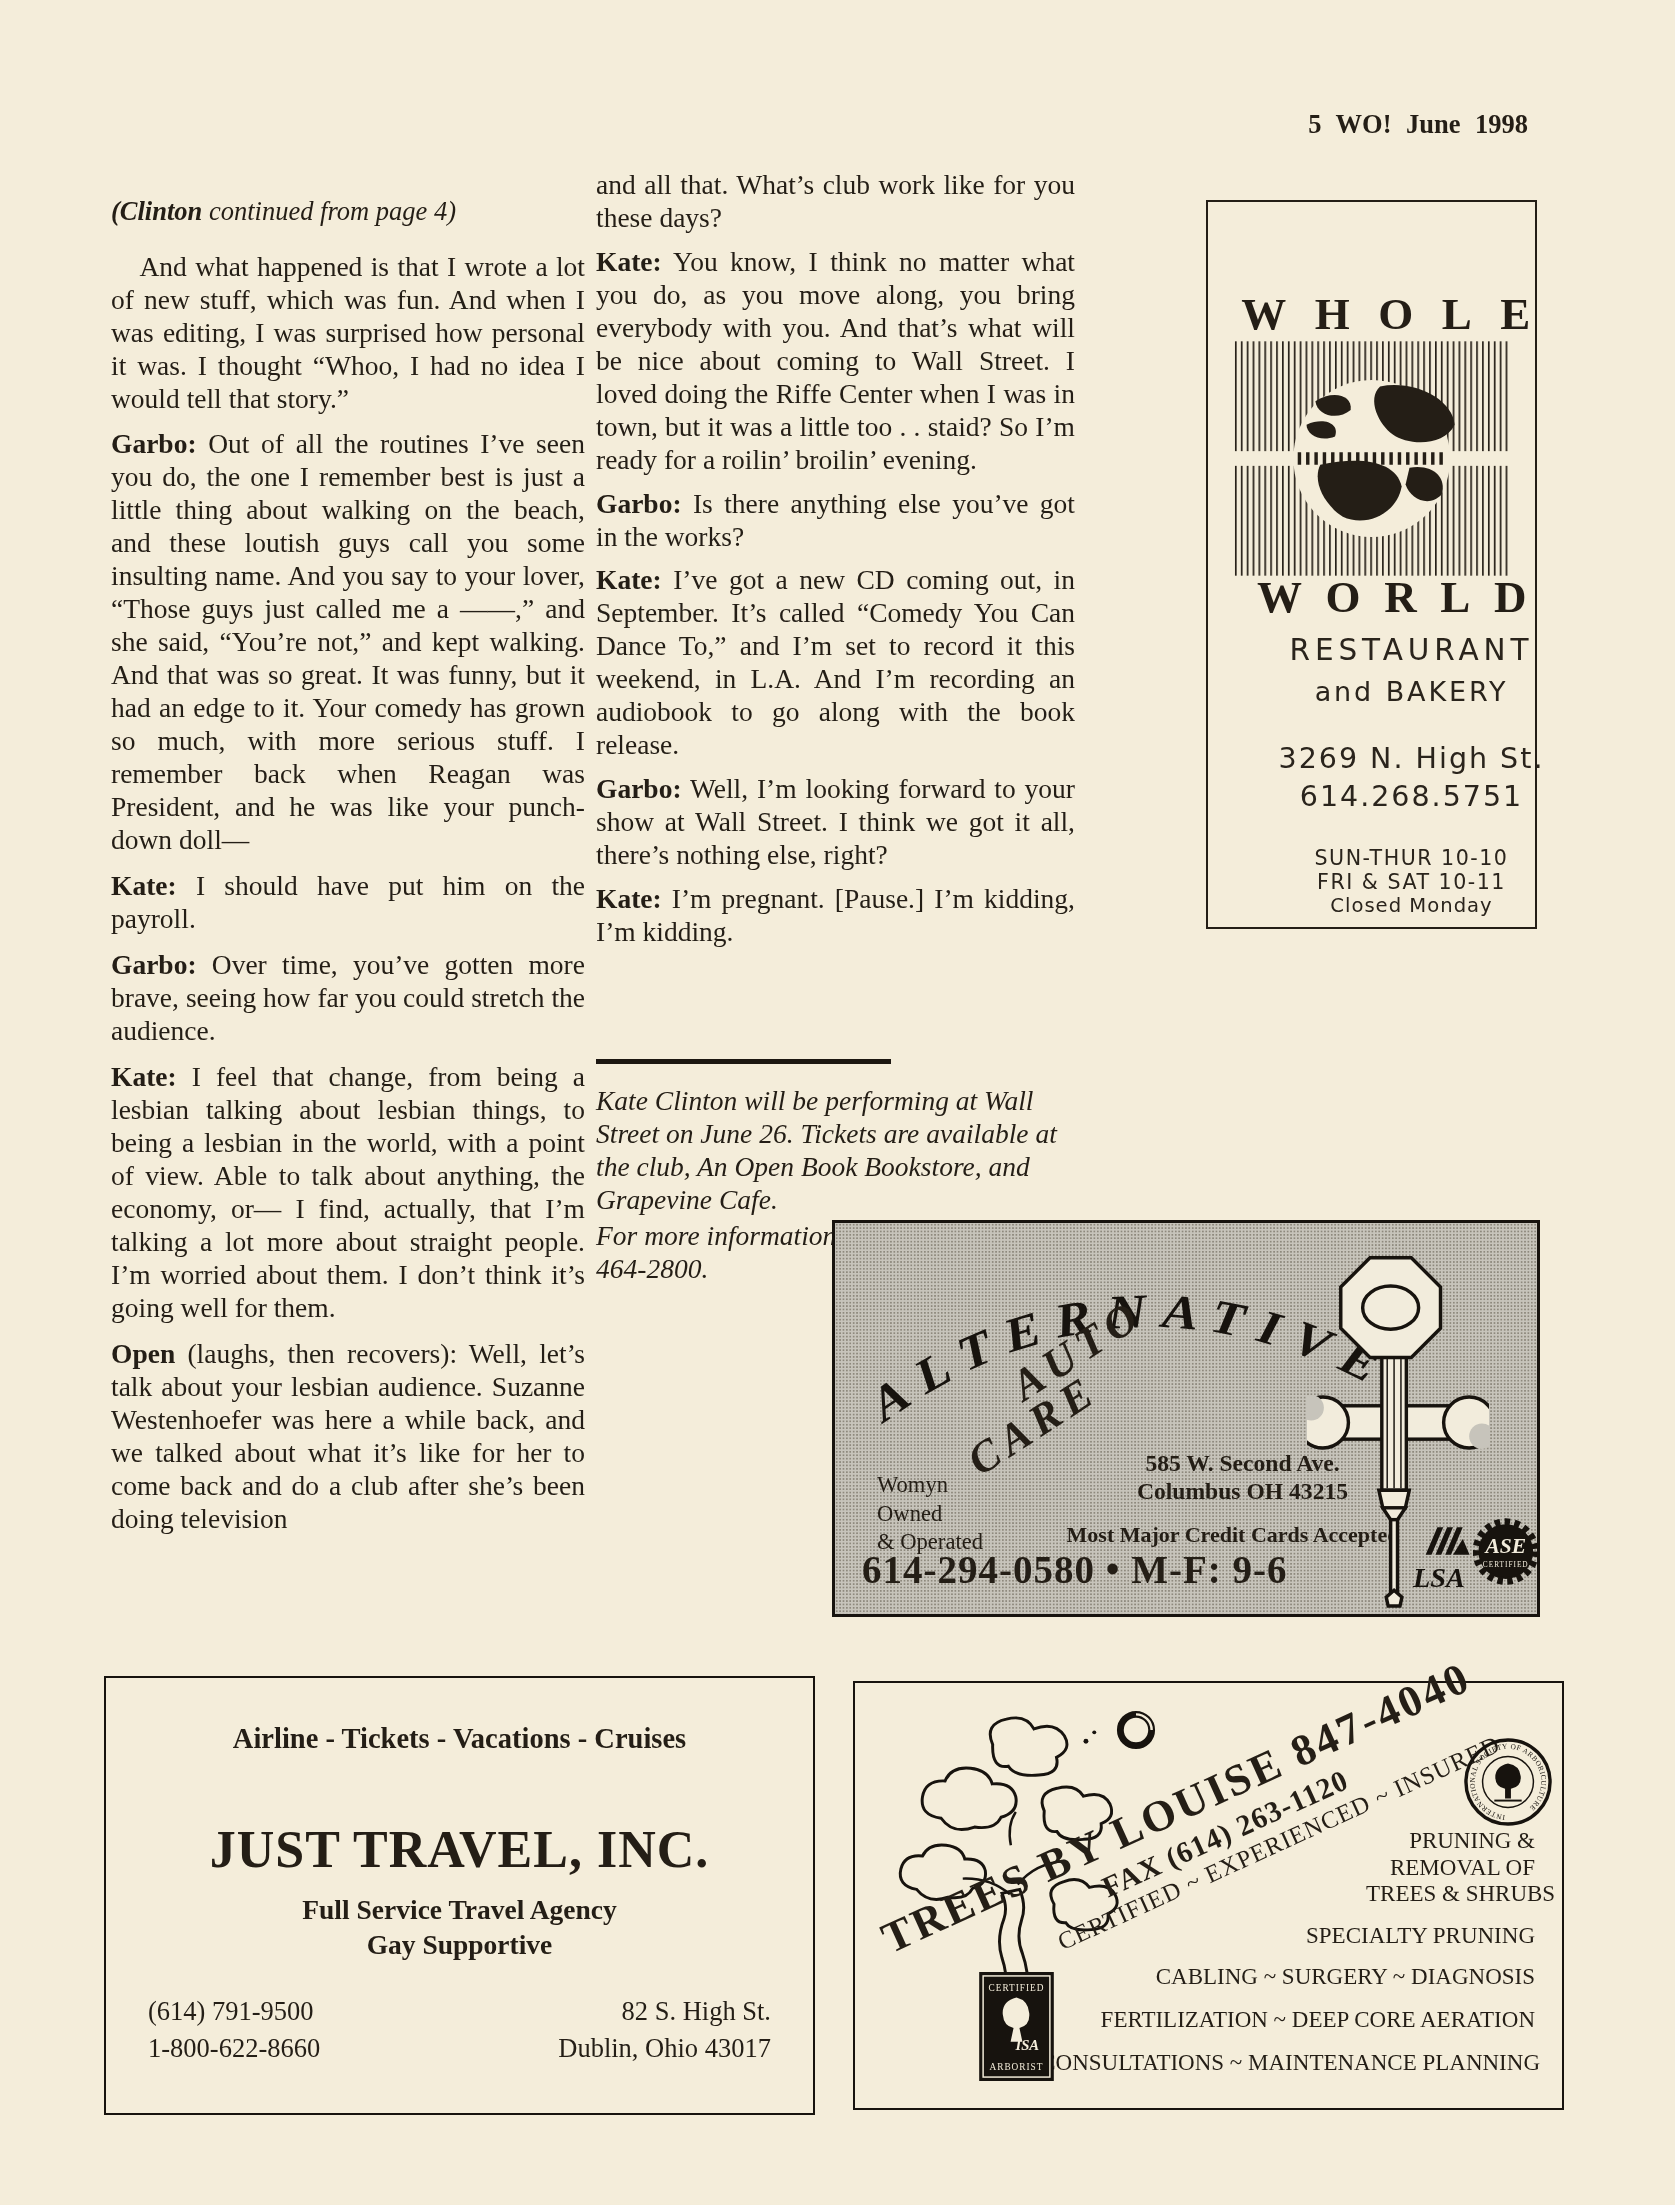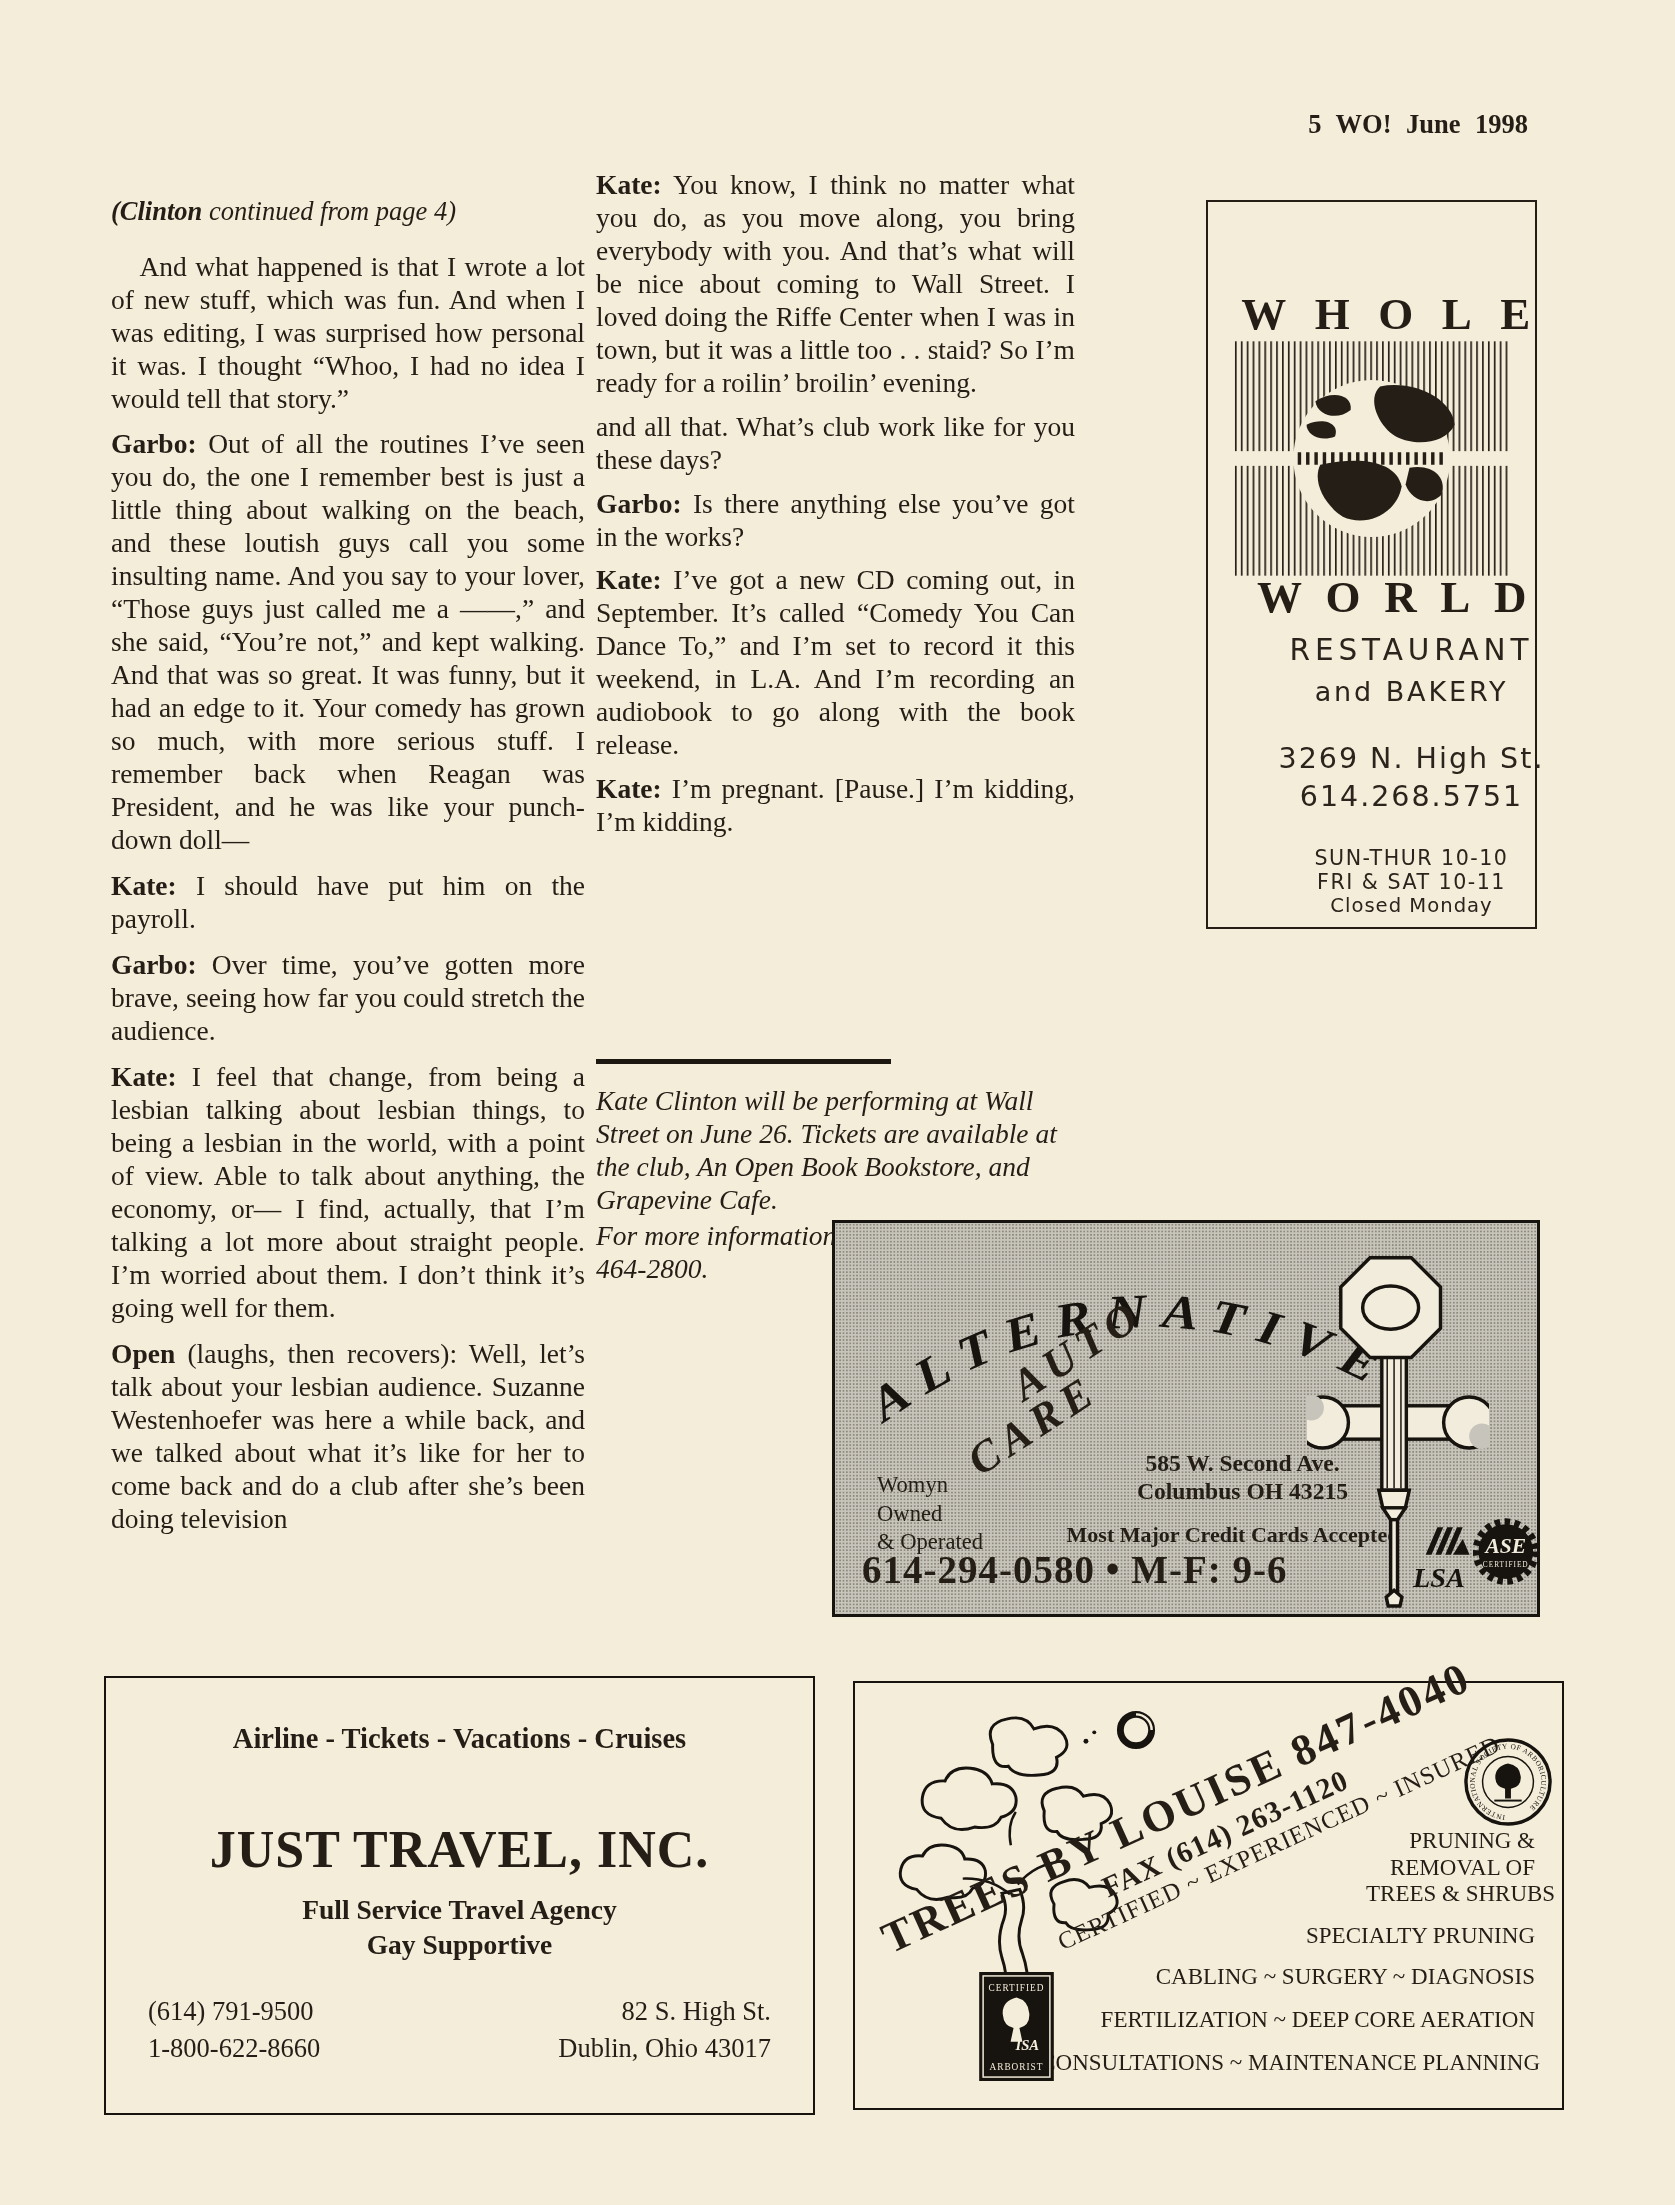--- a/index.html
+++ b/index.html
@@ -53,24 +53,25 @@
     <p class="contd"><span class="b">(Clinton</span><span> continued from page 4)</span></p>
     <p class="para indent"><b class="spk"></b><span>And what happened is that I wrote a lot of new stuff, which was fun. And when I was editing, I was surprised how personal it was.  I thought “Whoo, I had no idea I would tell that story.”</span></p>
     <p class="para"><b class="spk">Garbo:</b><span>  Out of all the routines I’ve seen you do, the one I remember best is just a little thing about walking on the beach, and these loutish guys call you some insulting name.  And you say to your lover, “Those guys just called me a ——,” and she said, “You’re not,” and kept walking.  And that was so great.  It was funny, but it had an edge to it.  Your comedy has grown so much, with more serious stuff.  I remember back when Reagan was President, and he was like your punch-down doll—</span></p>
     <p class="para"><b class="spk">Kate:</b><span>  I should have put him on the payroll.</span></p>
     <p class="para"><b class="spk">Garbo:</b><span>  Over time, you’ve gotten more brave, seeing how far you could stretch the audience.</span></p>
     <p class="para"><b class="spk">Kate:</b><span>  I feel that change, from being a lesbian talking about lesbian things, to being a lesbian in the world, with a point of view.  Able to talk about anything, the economy, or—  I find, actually, that I’m talking a lot more about straight people.  I’m worried about them.  I don’t think it’s going well for them.</span></p>
     <p class="para"><b class="spk">Open</b><span> (laughs, then recovers):  Well, let’s talk about your lesbian audience. Suzanne Westenhoefer was here a while back, and we talked about what it’s like for her to come back and do a club after she’s been doing television</span></p>
   </div>
 
   <div class="abs col col2" style="left:596px;top:168px;width:479px;">
+    <p class="para"><b class="spk"></b><span>and all that.  What’s club work like for you these days?</span></p>
     <p class="para"><b class="spk">Kate:</b><span>  You know, I think no matter what you do, as you move along, you bring everybody with you.  And that’s what will be nice about coming to Wall Street.  I loved doing the Riffe Center when I was in town, but it was a little too . .  staid?  So I’m ready for a roilin’ broilin’ evening.</span></p>
-    <p class="para"><b class="spk"></b><span>and all that.  What’s club work like for you these days?</span></p>
     <p class="para"><b class="spk">Garbo:</b><span>  Is there anything else you’ve got in the works?</span></p>
     <p class="para"><b class="spk">Kate:</b><span>  I’ve got a new CD coming out, in September.  It’s called “Comedy You Can Dance To,” and I’m set to record it this weekend, in L.A.   And I’m recording an audiobook to go along with the book release.</span></p>
+    <p class="para"><b class="spk">Garbo:</b><span>  Well, I’m looking forward to your show at Wall Street.  I think we got it all, there’s nothing else, right?</span></p>
     <p class="para"><b class="spk">Kate:</b><span>  I’m pregnant.  [Pause.]  I’m kidding, I’m kidding.</span></p>
   </div>
 
   <div class="abs divider" style="left:596px;top:1059px;width:295px;"></div>
 
   <p class="abs note" style="left:596px;top:1084px;width:484px;margin:0;">Kate Clinton will be performing at Wall Street on June 26. Tickets are available at the club, An Open Book Bookstore, and Grapevine Cafe.</p>
   <p class="abs note" style="left:596px;top:1219px;width:295px;margin:0;">For more information call 464-2800.</p>
 
   <div class="adbox ww" style="left:1206px;top:200px;width:331px;height:729px;">
     <div class="abs big" style="left:0;top:86px;width:100%;">WHOLE</div>

